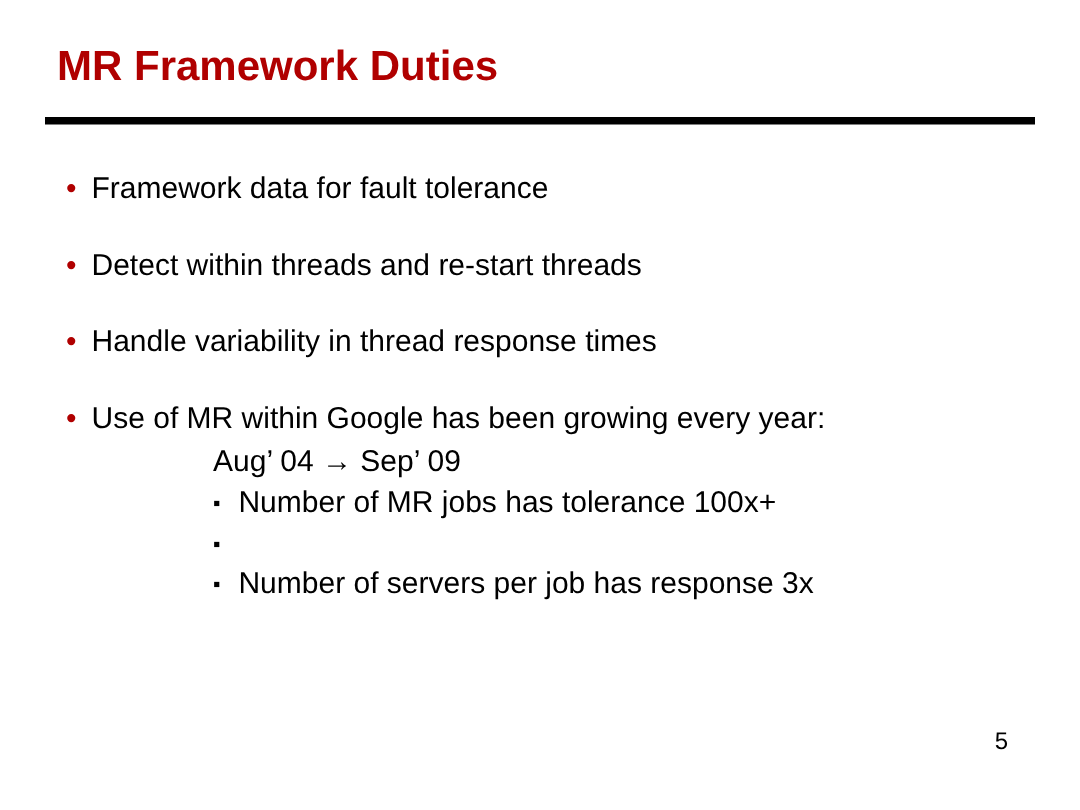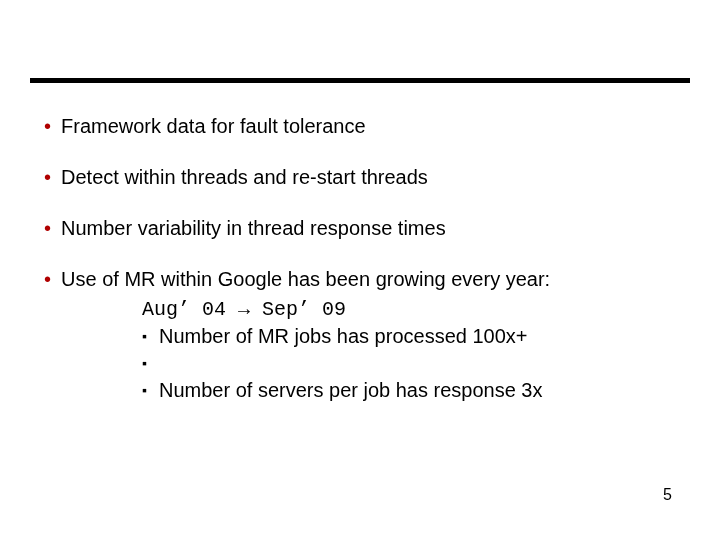--- a/index.html
+++ b/index.html
@@ -74,67 +74,68 @@
     margin-bottom: 2px;
   }
   .sq {
     color: #000000;
     font-size: 14px;
     line-height: 25px;
     margin-right: 12px;
     flex: 0 0 auto;
   }
   .arrow {
-    font-family: Liberation Mono, monospace;
+    font-family: Liberation Sans, sans-serif;
   }
   .pagenum {
     position: absolute;
     right: 48px;
     bottom: 36px;
     font-size: 16px;
     color: #000000;
   }
 </style>
 </head>
 <body>
 
 <div class="slide">
 
+  <div class="title">MR Framework Duties</div>
 
   <div class="divider"></div>
 
   <div class="body">
 
     <div class="bullet-row">
       <div class="dot">•</div>
       <div class="bullet-text">Framework data for fault tolerance</div>
     </div>
 
     <div class="bullet-row">
       <div class="dot">•</div>
       <div class="bullet-text">Detect within threads and re-start threads</div>
     </div>
 
     <div class="bullet-row">
       <div class="dot">•</div>
-      <div class="bullet-text">Number variability in thread response times</div>
+      <div class="bullet-text">Handle variability in thread response times</div>
     </div>
 
     <div class="bullet-row last">
       <div class="dot">•</div>
       <div class="bullet-text">Use of MR within Google has been growing every year:</div>
     </div>
 
     <div class="sublist">
       <div class="subline">
         <span class="arrow">Aug’ 04 → Sep’ 09</span>
       </div>
       <div class="sub-row">
         <div class="sq">▪</div>
-        <div>Number of MR jobs has processed 100x+</div>
+        <div>Number of MR jobs has tolerance 100x+</div>
       </div>
       <div class="sub-row">
         <div class="sq">▪</div>
       </div>
       <div class="sub-row">
         <div class="sq">▪</div>
         <div>Number of servers per job has response 3x</div>
       </div>
     </div>
 

